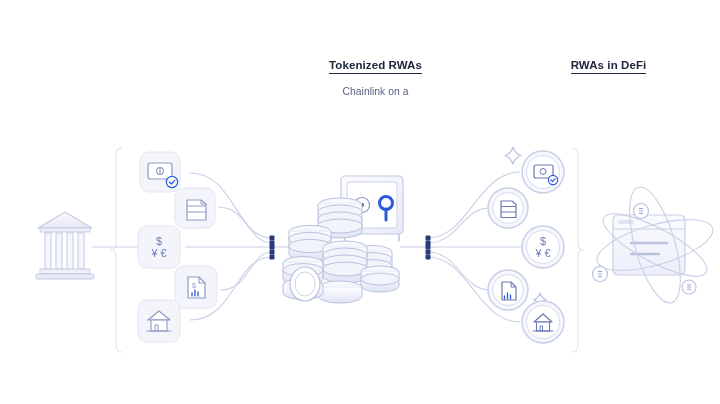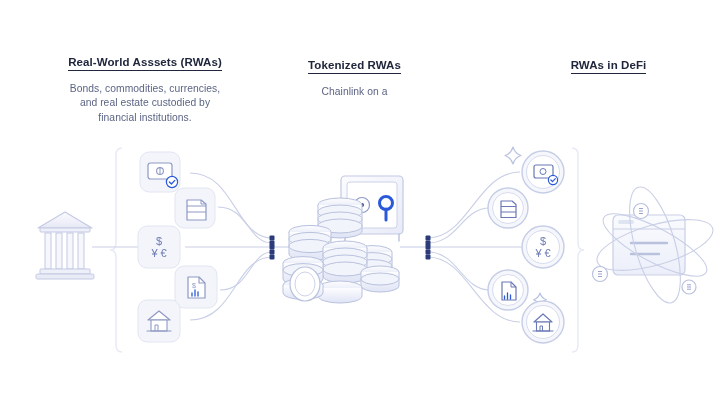--- a/index.html
+++ b/index.html
@@ -17,21 +17,21 @@
     display:inline-block;border-bottom:1px solid #20273d;padding-bottom:1px;
     line-height:14px;white-space:nowrap;
   }
   .col-body{
     margin-top:11px;font-size:10.3px;line-height:14.4px;color:#5b6485;
     letter-spacing:.05px;
   }
   .col-body span{display:block;white-space:nowrap;}
 
   #col1{left:0;top:52px;width:290px;}
-  #col2{left:247px;top:55px;width:215px;}
+  #col2{left:268px;top:55px;width:215px;}
   #col3{left:476px;top:55px;width:265px;}
 
   
   svg.art{position:absolute;left:0;top:0;width:720px;height:404px;}
 </style>
 </head>
 <body>
 
 <div id="stage">
 
@@ -299,28 +299,20 @@
   <div style="position:absolute;left:522px;top:226px;width:42px;height:42px;
               display:flex;flex-direction:column;align-items:center;justify-content:center;
               font-size:11px;color:#6a79b5;line-height:11px;">
     <span>$</span>
     <span style="display:flex;gap:3px;margin-top:1px;">
       <span>¥</span>
       <span>€</span>
     </span>
   </div>
 
-  <div class="col" id="col1">
-    <div class="col-title">Real-World Asssets (RWAs)</div>
-    <div class="col-body">
-      <span>Bonds, commodities, currencies,</span>
-      <span>and real estate custodied by</span>
-      <span>financial institutions.</span>
-    </div>
-  </div>
 
   <div class="col" id="col2">
     <div class="col-title">Tokenized RWAs</div>
     <div class="col-body">
       <span>Chainlink on a</span>
     </div>
   </div>
 
   <div class="col" id="col3">
     <div class="col-title">RWAs in DeFi</div>

